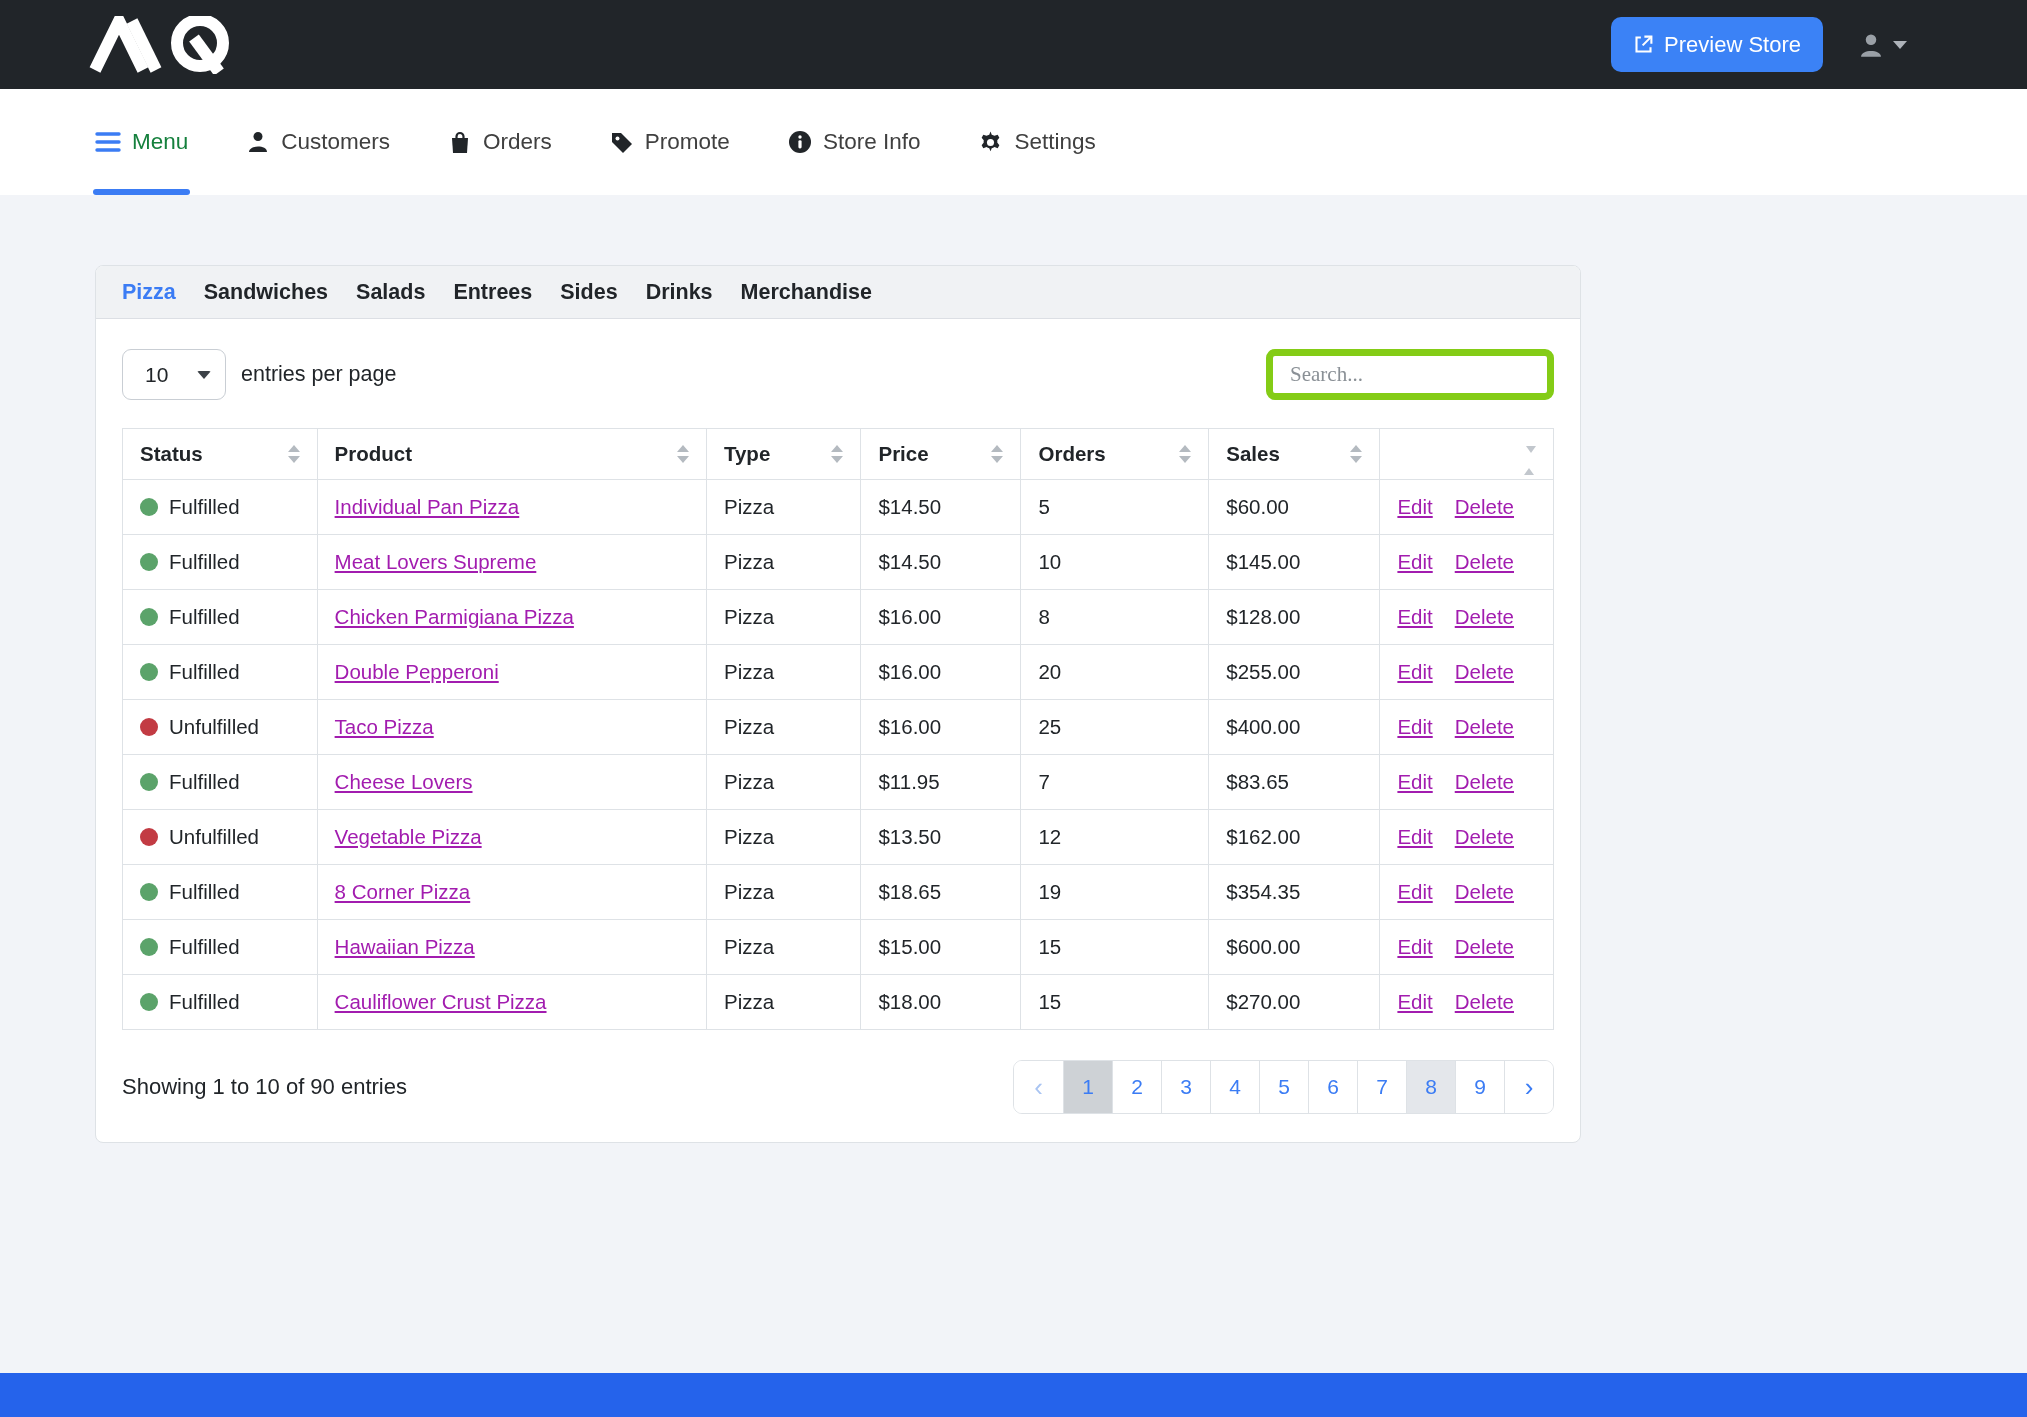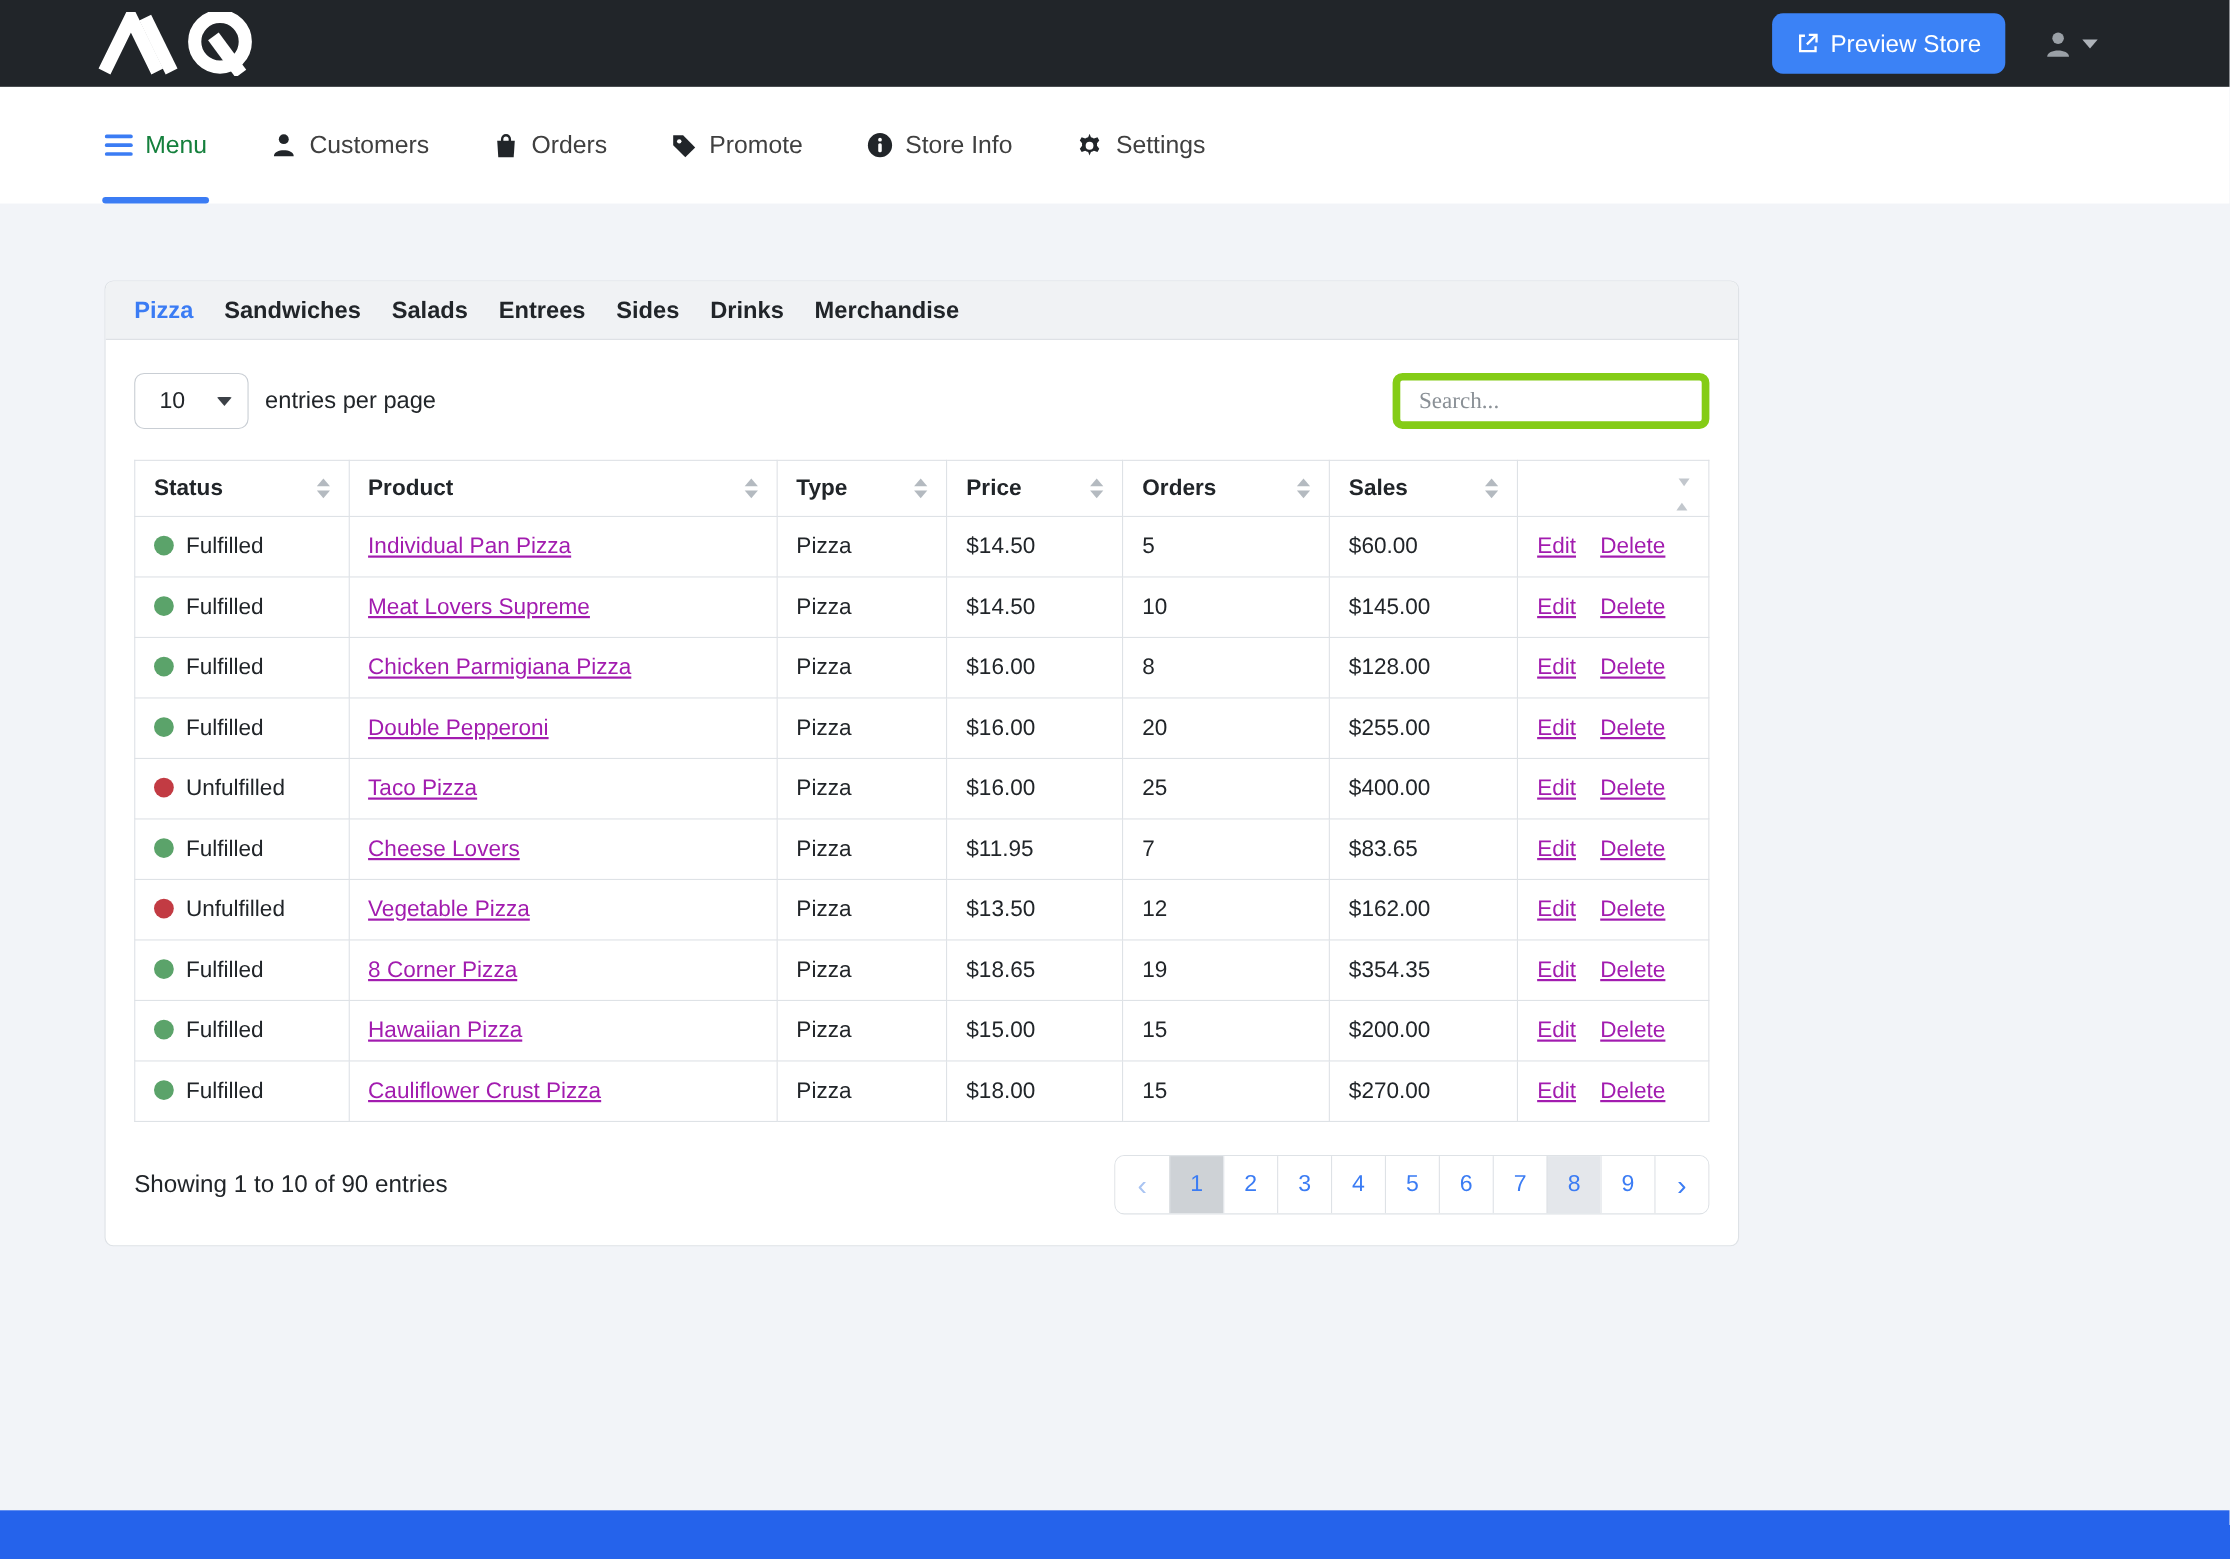--- a/index.html
+++ b/index.html
@@ -3,21 +3,21 @@
 <meta charset="utf-8">
 <style>
   * { margin:0; padding:0; box-sizing:border-box; }
   html,body { width:2027px; height:1417px; }
   body {
     font-family:"Liberation Sans","DejaVu Sans",sans-serif;
     background:#f2f4f8; color:#212529; position:relative; overflow:hidden;
   }
   
   .topbar {
-    height:79px; background:#212529; display:flex; align-items:center;
+    height:89px; background:#212529; display:flex; align-items:center;
     padding:0 120px 0 88px;
   }
   .logo { height:56px; display:flex; align-items:center; }
   .topbar-right { margin-left:auto; display:flex; align-items:center; gap:34px; }
   .btn-preview {
     display:flex; align-items:center; gap:10px; background:#3b82f6; color:#fff;
     border:none; border-radius:10px; height:55px; padding:0 22px;
     font-size:22px; font-weight:500; cursor:pointer;
     font-family:"Liberation Sans","DejaVu Sans",sans-serif;
   }
@@ -399,21 +399,21 @@
           </tr>
 
           <tr data-state="fulfilled">
             <td>
               <span class="dot"></span><span>Fulfilled</span>
             </td>
             <td><a class="lnk">Hawaiian Pizza</a></td>
             <td>Pizza</td>
             <td>$15.00</td>
             <td>15</td>
-            <td>$200.00</td>
+            <td>$600.00</td>
             <td class="actions-cell">
               <a class="lnk">Edit</a><a class="lnk">Delete</a>
             </td>
           </tr>
 
           <tr data-state="fulfilled">
             <td>
               <span class="dot"></span><span>Fulfilled</span>
             </td>
             <td><a class="lnk">Cauliflower Crust Pizza</a></td>

